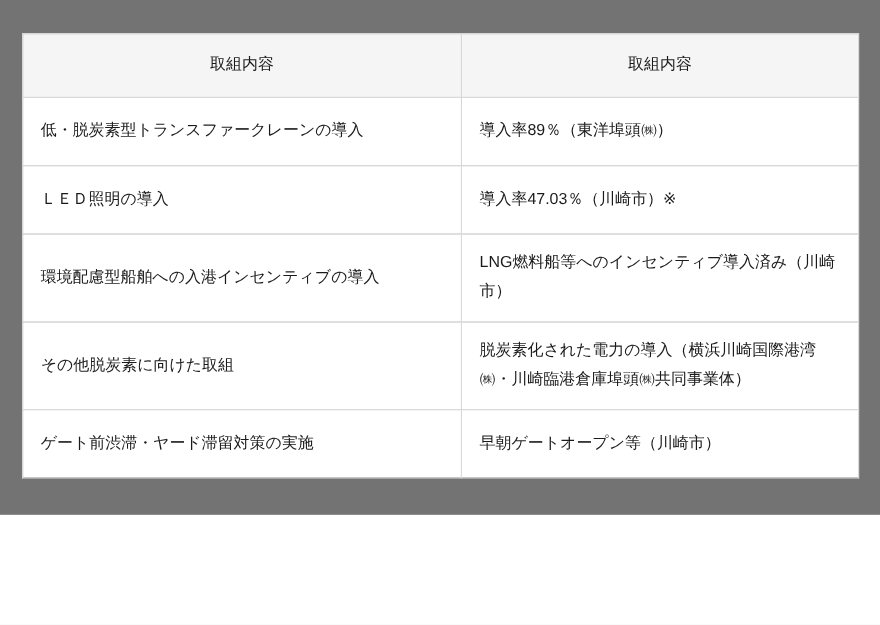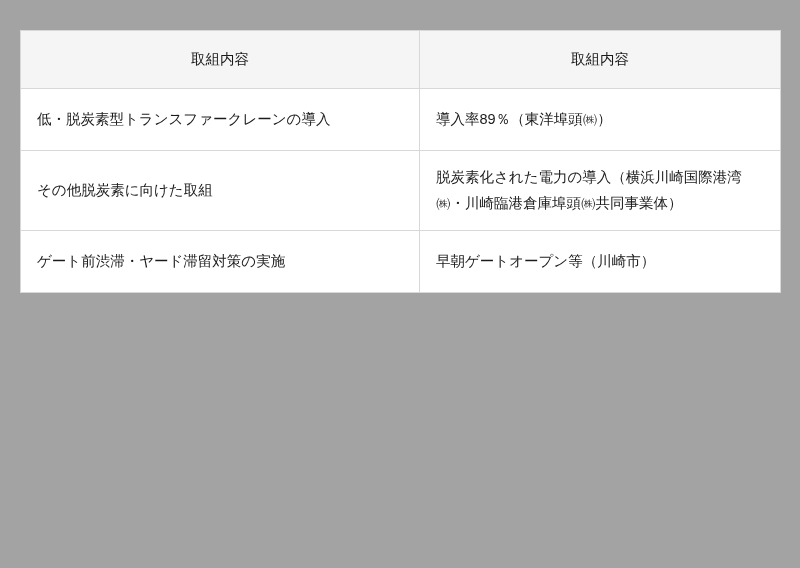--- a/index.html
+++ b/index.html
@@ -9,23 +9,23 @@
   }
   body {
     width: 800px;
     height: 568px;
     font-family: "Liberation Sans", "DejaVu Sans", sans-serif;
     color: #1a1a1a;
     -webkit-font-smoothing: antialiased;
   }
   .page {
     width: 800px;
-    height: 568px;
+    height: 468px;
     position: relative;
-    background: #a3a3a3;
+    background: #737373;
     box-sizing: border-box;
   }
   .table-wrap {
     position: absolute;
     left: 20px;
     top: 30px;
     width: 760px;
   }
   table.doc-table {
     border-collapse: collapse;
@@ -88,20 +88,36 @@
         <tr>
           <td>
             <span class="cell-text">低・脱炭素型トランスファークレーンの導入</span>
           </td>
           <td>
             <span class="cell-text">導入率89％（東洋埠頭㈱）</span>
           </td>
         </tr>
         <tr>
           <td>
+            <span class="cell-text">ＬＥＤ照明の導入</span>
+          </td>
+          <td>
+            <span class="cell-text">導入率47.03％（川崎市）※</span>
+          </td>
+        </tr>
+        <tr>
+          <td>
+            <span class="cell-text">環境配慮型船舶への入港インセンティブの導入</span>
+          </td>
+          <td>
+            <span class="cell-text">LNG燃料船等へのインセンティブ導入済み（川崎市）</span>
+          </td>
+        </tr>
+        <tr>
+          <td>
             <span class="cell-text">その他脱炭素に向けた取組</span>
           </td>
           <td>
             <span class="cell-text">脱炭素化された電力の導入（横浜川崎国際港湾㈱・川崎臨港倉庫埠頭㈱共同事業体）</span>
           </td>
         </tr>
         <tr>
           <td>
             <span class="cell-text">ゲート前渋滞・ヤード滞留対策の実施</span>
           </td>

